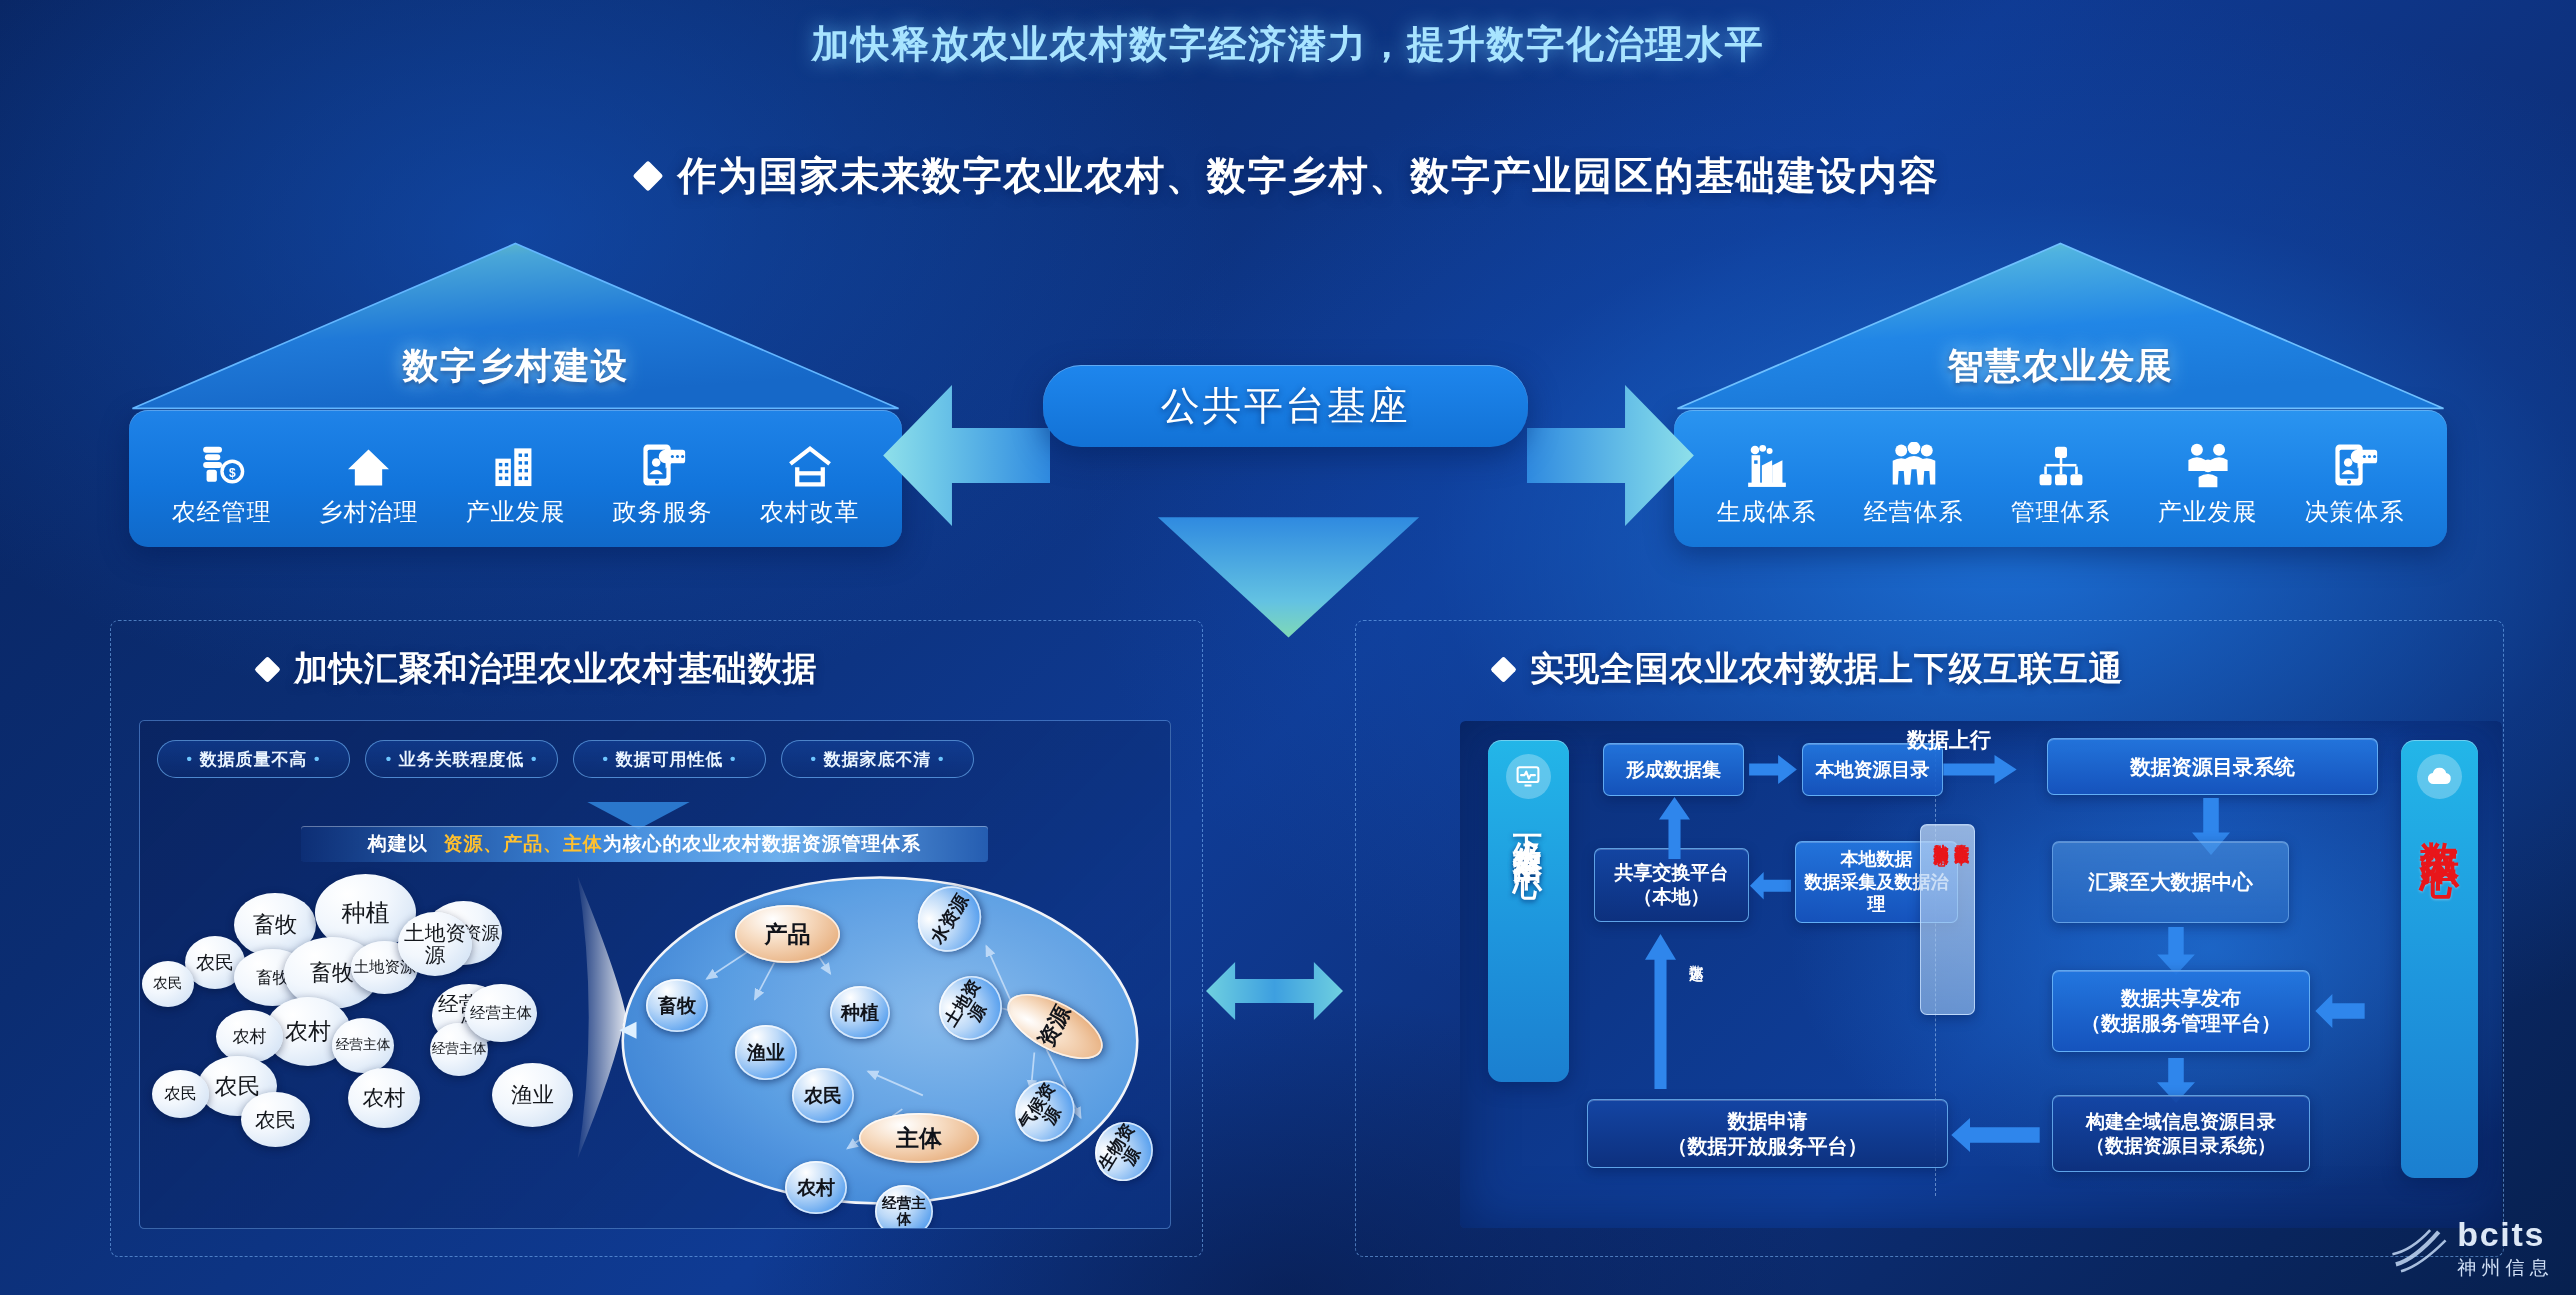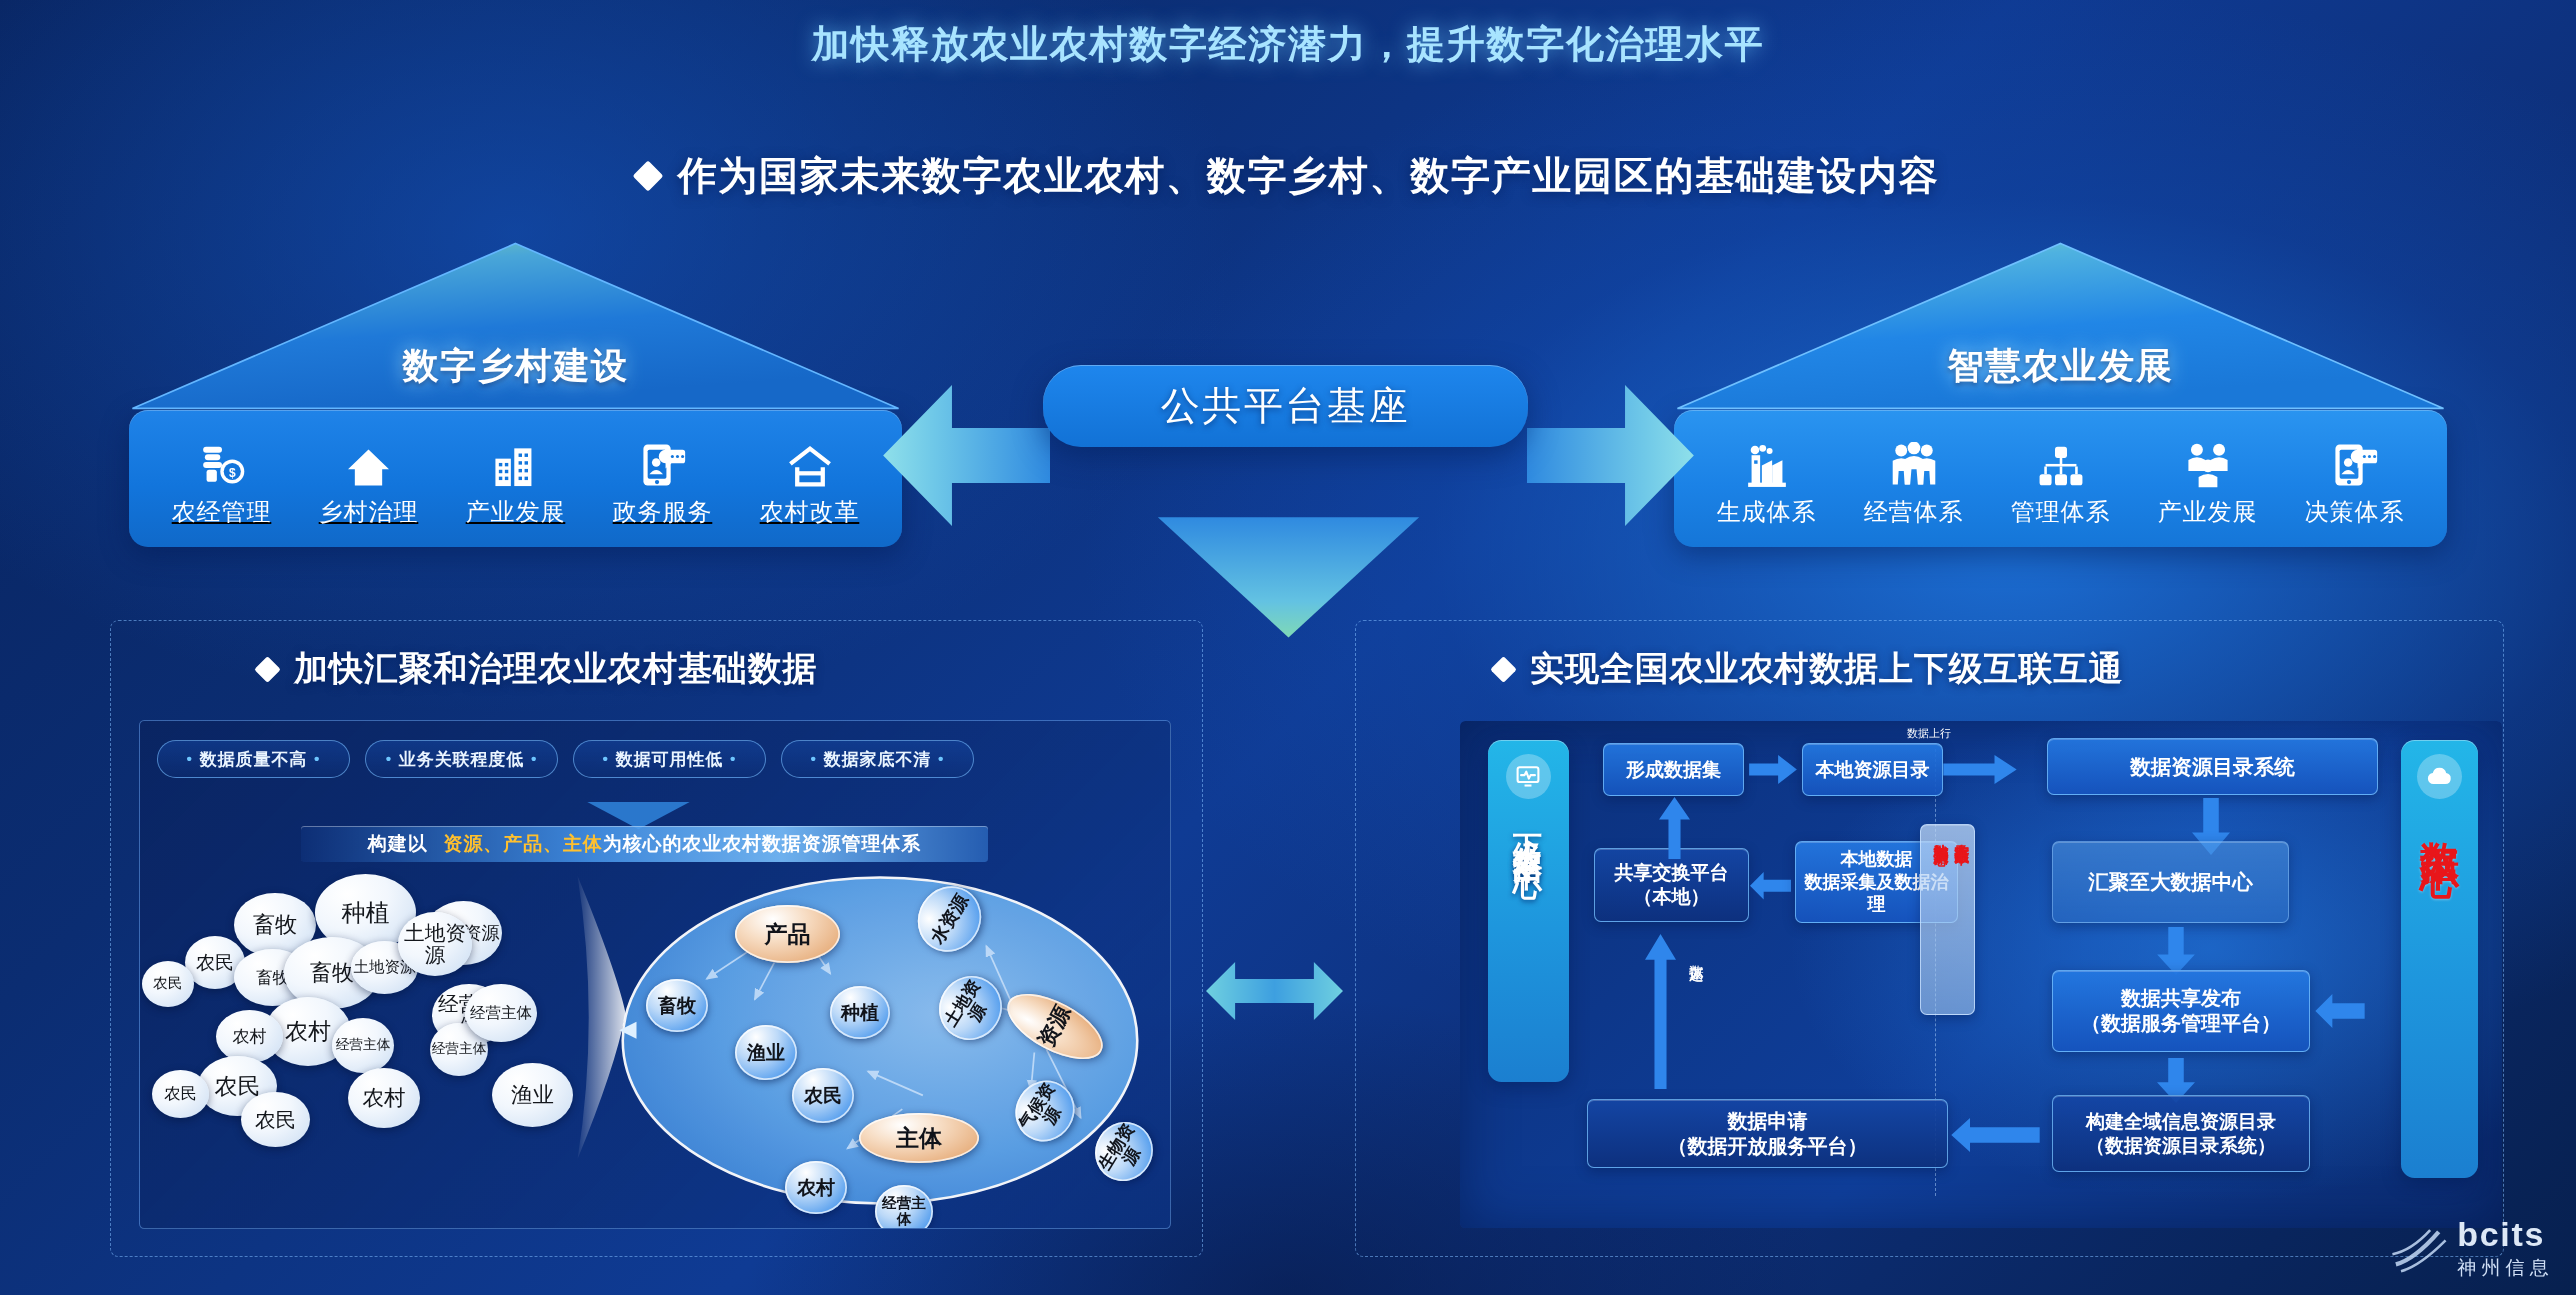--- a/index.html
+++ b/index.html
@@ -159,42 +159,42 @@
     background:rgba(255,255,255,.28);
     display:flex;align-items:center;justify-content:center;
   }
 
   .vlabel{
     position:absolute;writing-mode:vertical-rl;text-orientation:upright;
     font-size:14.6px;font-weight:bold;line-height:1.05;letter-spacing:0.9px;
   }
   .vlabel.red{color:#e8161a;}
   .vlabel.white{color:#fff;font-weight:500;}
-  .hlabel{position:absolute;font-size:11px;color:#fff;font-weight:400;white-space:nowrap;}
+  .hlabel{position:absolute;font-size:21px;color:#fff;font-weight:700;white-space:nowrap;}
 
   .arrow{position:absolute;}
   .dashline{position:absolute;border-left:1.7px dashed rgba(180,215,255,.5);}
 
   
   .logo{position:absolute;right:22px;bottom:15.5px;text-align:left;opacity:.95;}
   .logo .lw{font-size:34px;font-weight:bold;color:#e9f3ff;letter-spacing:1.7px;line-height:1;}
   .logo .lc{font-size:19px;color:#dbeaff;letter-spacing:5.2px;margin-top:3.4px;}
 </style>
 </head>
 <body>
 
 <div id="stage">
 
   <div class="t-main">加快释放农业农村数字经济潜力，提升数字化治理水平</div>
   <div class="t-sub">
     <span class="dia"></span>
     <span>作为国家未来数字农业农村、数字乡村、数字产业园区的基础建设内容</span>
   </div>
 
-  <div class="house" style="left:129px;top:240px;width:773px;text-decoration:underline;">
+  <div class="house" style="left:129px;top:240px;width:773px;">
     <div class="roof" style="height:172px;">
       <svg width="773" height="172" viewBox="0 0 900 200">
         <defs>
           <linearGradient id="rg1" x1="0" y1="0" x2="0.35" y2="1">
             <stop offset="0%" stop-color="#7fd0b0"></stop>
             <stop offset="22%" stop-color="#49a6d8"></stop>
             <stop offset="60%" stop-color="#1f79d8"></stop>
             <stop offset="100%" stop-color="#1668c8"></stop>
           </linearGradient>
         </defs>

